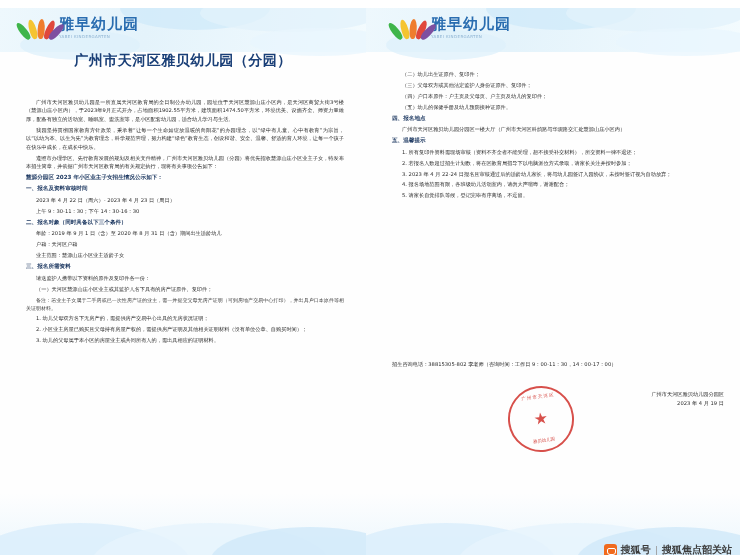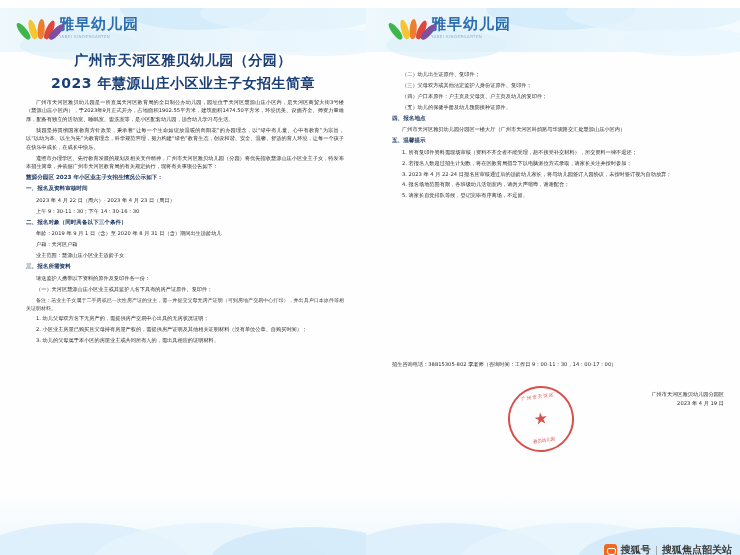--- a/index.html
+++ b/index.html
@@ -246,21 +246,20 @@
         <span class="petal p5"></span>
       </div>
       <div class="logo-text">
         <span>雅早幼儿园</span>
         <span class="en">YABEI KINDERGARTEN</span>
       </div>
     </div>
 
     <div class="doc-title" style="top:44px;">
       <div class="l1">广州市天河区雅贝幼儿园（分园）</div>
-      <div class="l2">2023 年慧源山庄小区业主子女招生简章</div>
     </div>
 
     <div class="body-col" style="left:26px; right:22px; top:90px;">
       <p class="ind">广州市天河区雅贝幼儿园是一所直属天河区教育局的全日制公办幼儿园，园址位于天河区慧源山庄小区内，是天河区商贸大街3号楼（慧源山庄小区内），于2023年9月正式开办，占地面积1902.55平方米，建筑面积1474.50平方米，环境优美、设施齐全、师资力量雄厚，配备有独立的活动室、睡眠室、盥洗室等，是小区配套幼儿园，适合幼儿学习与生活。</p>
       <p class="ind">我园坚持贯彻国家教育方针政策，秉承着“让每一个生命如绽放温暖的向阳花”的办园理念，以“绿中有儿童、心中有教育”为宗旨，以“以幼为本、以生为先”为教育理念，科学规范管理，努力构建“绿色”教育生态，创设和谐、安全、温馨、舒适的育人环境，让每一个孩子在快乐中成长，在成长中快乐。</p>
       <p class="ind">遵照市办理学区、先行教育发展的规划及相关文件精神，广州市天河区雅贝幼儿园（分园）将优先招收慧源山庄小区业主子女，特发布本招生简章，并依据广州市天河区教育局的有关规定执行，现将有关事项公告如下：</p>
 
       <p class="heading">慧源分园区 2023 年小区业主子女招生情况公示如下：</p>
 
       <p class="heading">一、报名及资料审核时间</p>

